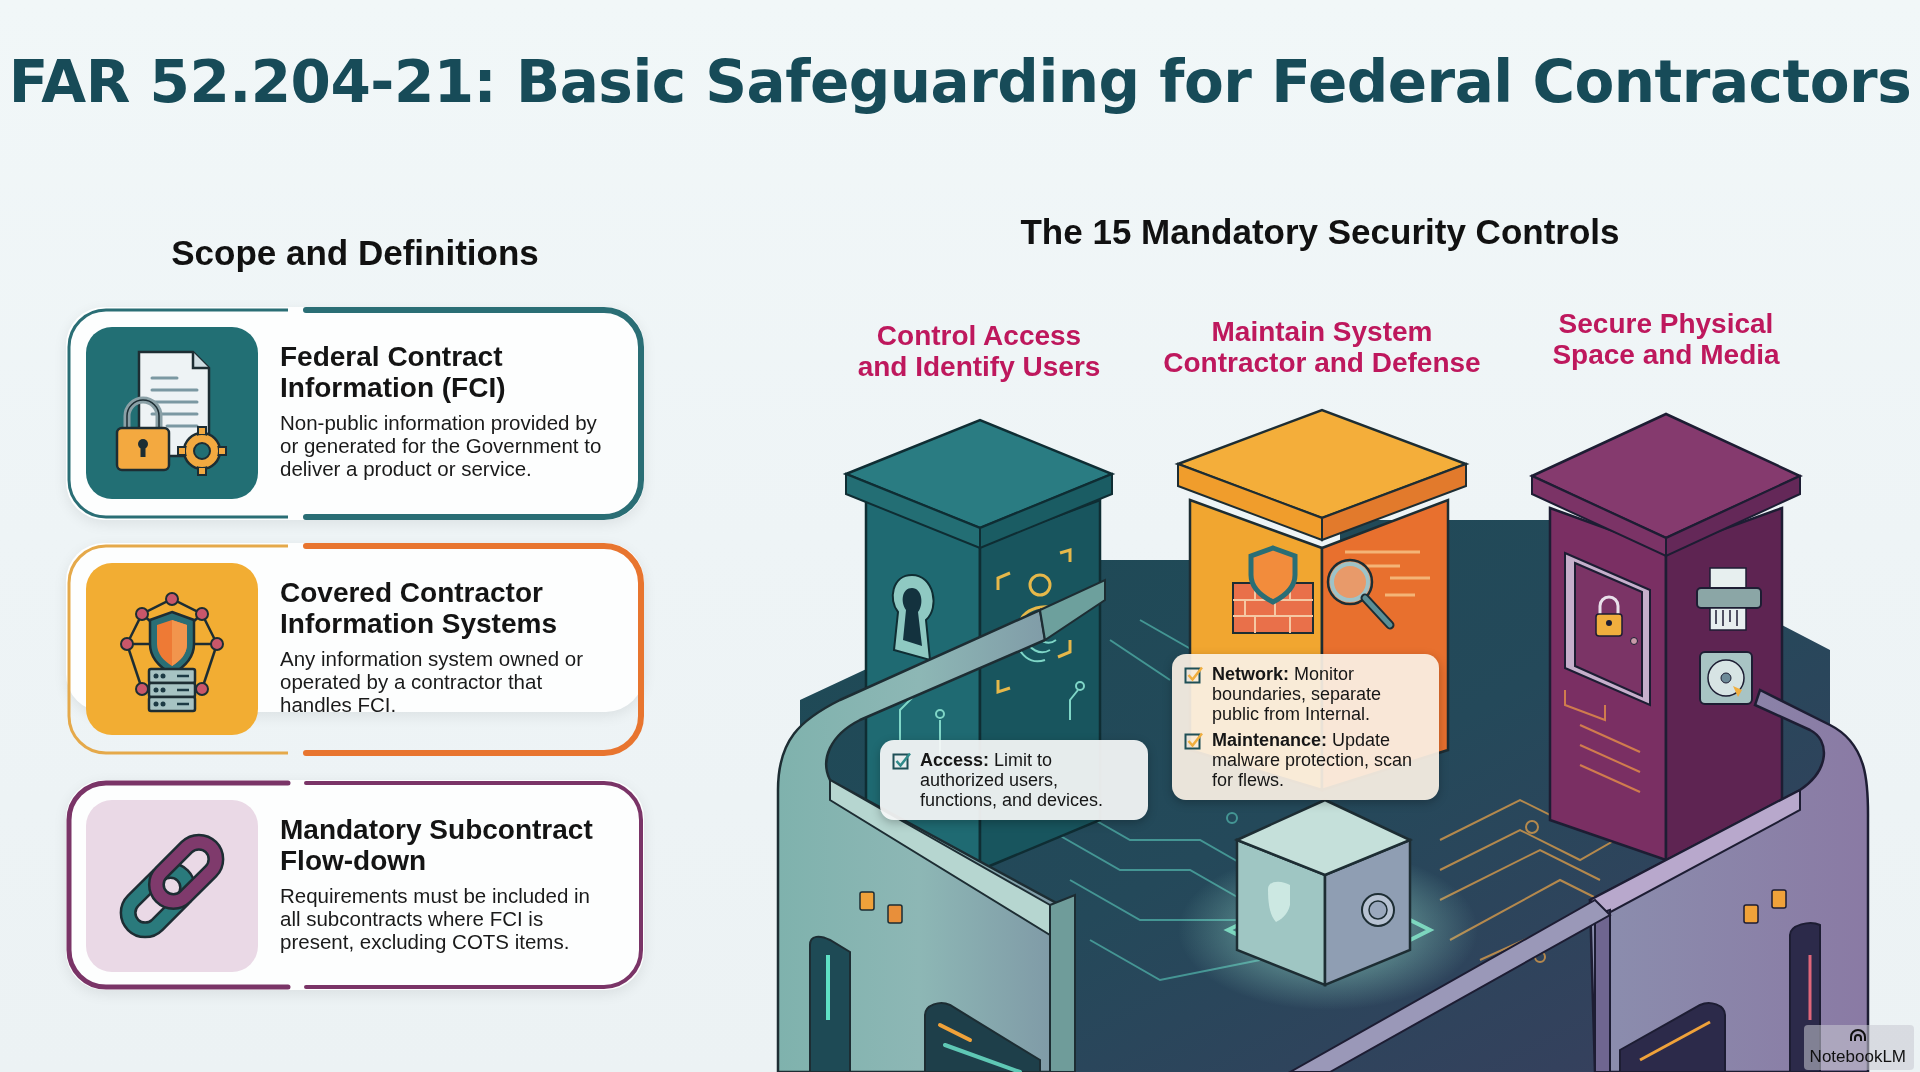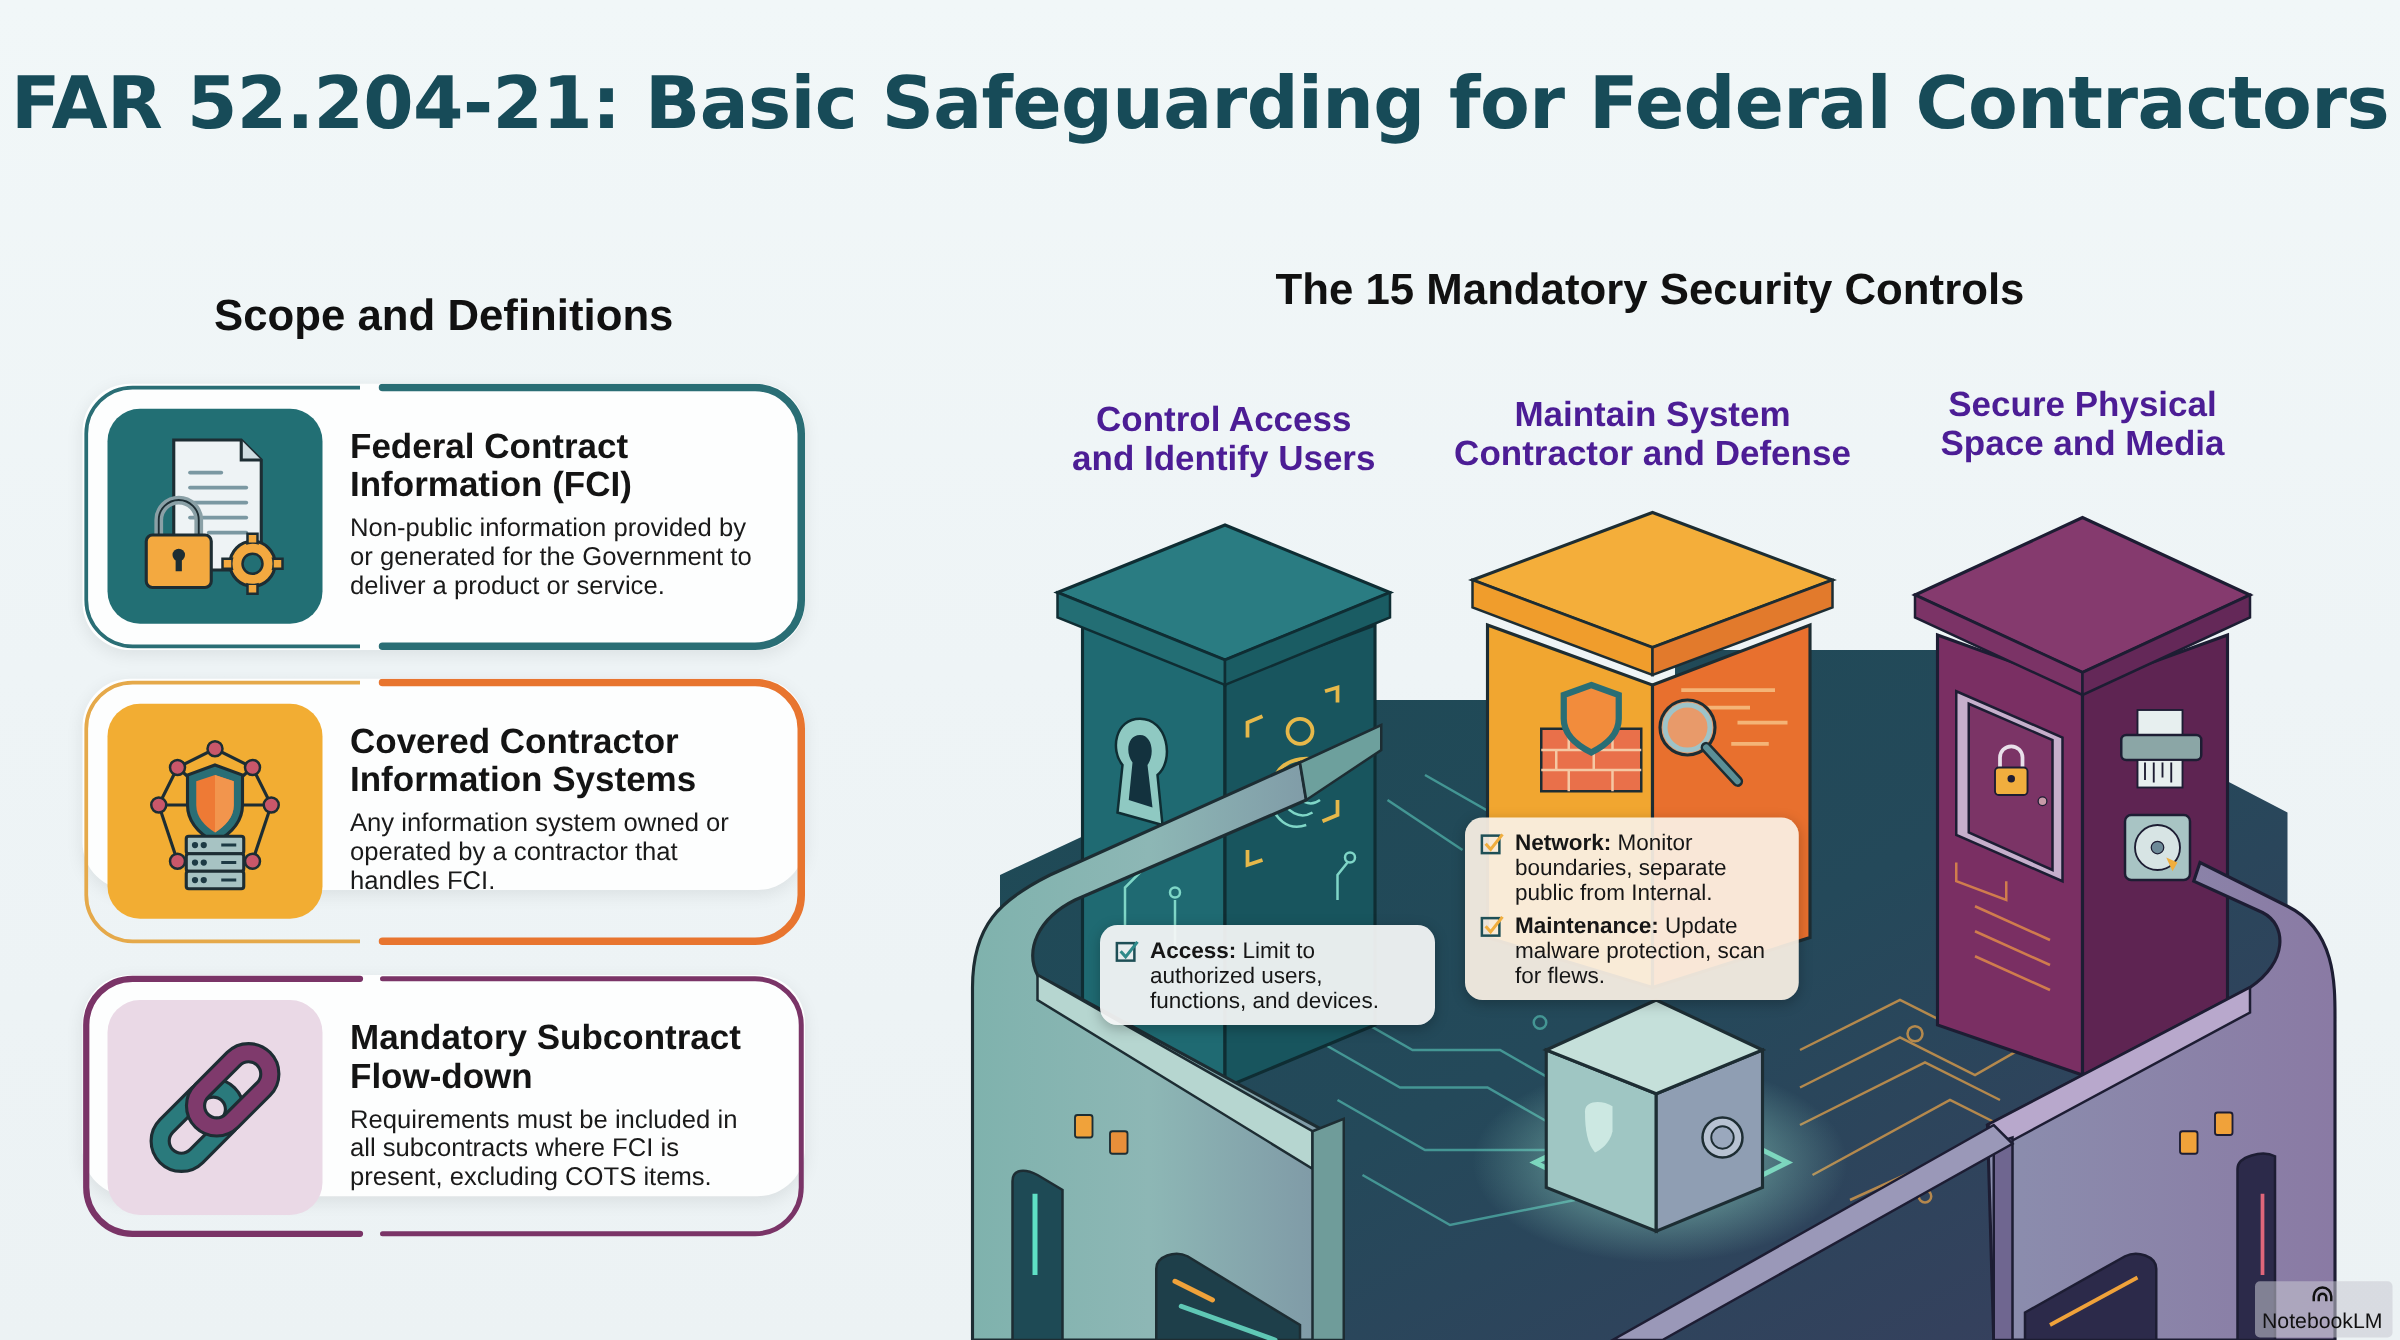--- a/index.html
+++ b/index.html
@@ -39,29 +39,29 @@
   .card .text { position: absolute; left: 214px; right: 28px; top: 34px; }
   .card .card-title {
     font-weight: bold; font-size: 28px; line-height: 31px; color: #141414;
     font-family: "Liberation Sans", sans-serif;
   }
   .card .card-desc {
     margin-top: 8px; font-size: 20.5px; line-height: 23px; color: #1a1a1a;
   }
   .card1 { top: 307px; height: 213px; }
   .card2 { top: 543px; height: 169px; }
-  .card3 { top: 780px; height: 177px; }
+  .card3 { top: 780px; height: 210px; }
   .card1 .icon-tile { background: #226f74; }
   .card2 .icon-tile { background: #f2ad33; }
   .card3 .icon-tile { background: #ead9e6; }
 
   
   .pillar-heading {
     position: absolute; width: 340px; text-align: center;
-    font-weight: bold; font-size: 28px; line-height: 31px; color: #4c1d95;
+    font-weight: bold; font-size: 28px; line-height: 31px; color: #be185d;
     font-family: "Liberation Sans", sans-serif;
   }
   .ph1 { left: 809px; top: 320px; }
   .ph2 { left: 1152px; top: 316px; }
   .ph3 { left: 1496px; top: 308px; }
 
   .scene { position: absolute; left: 0; top: 0; width: 1920px; height: 1072px; }
 
   
   .callout {

